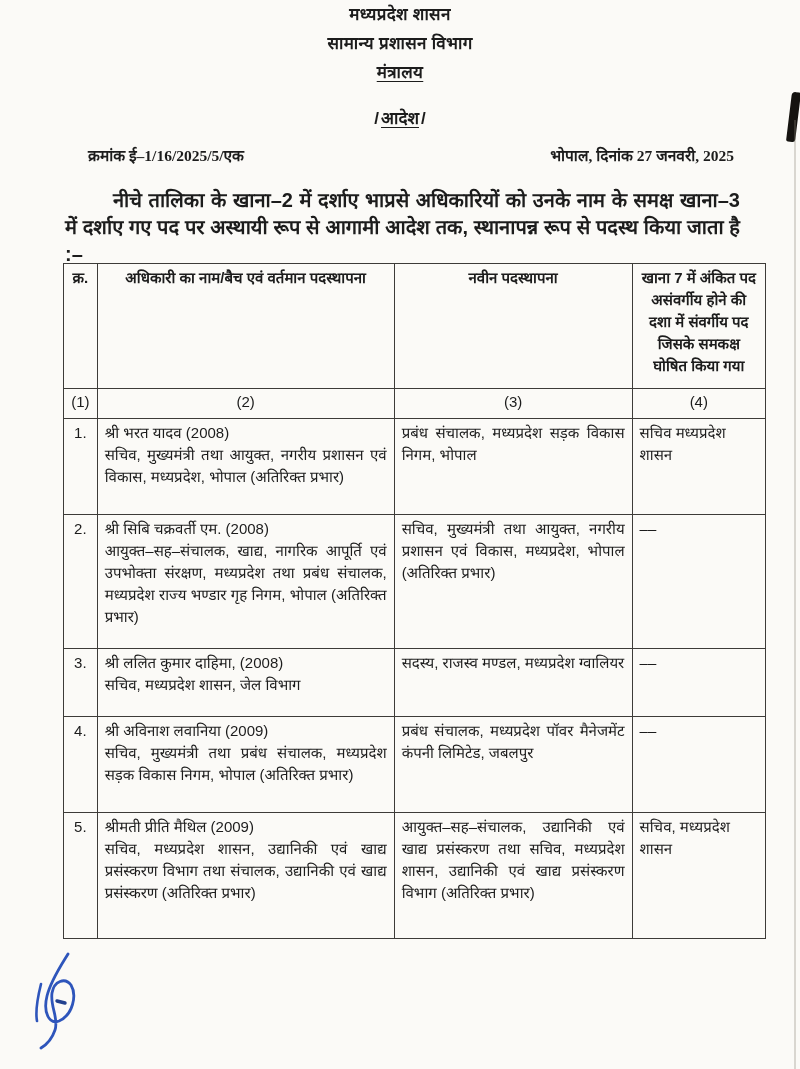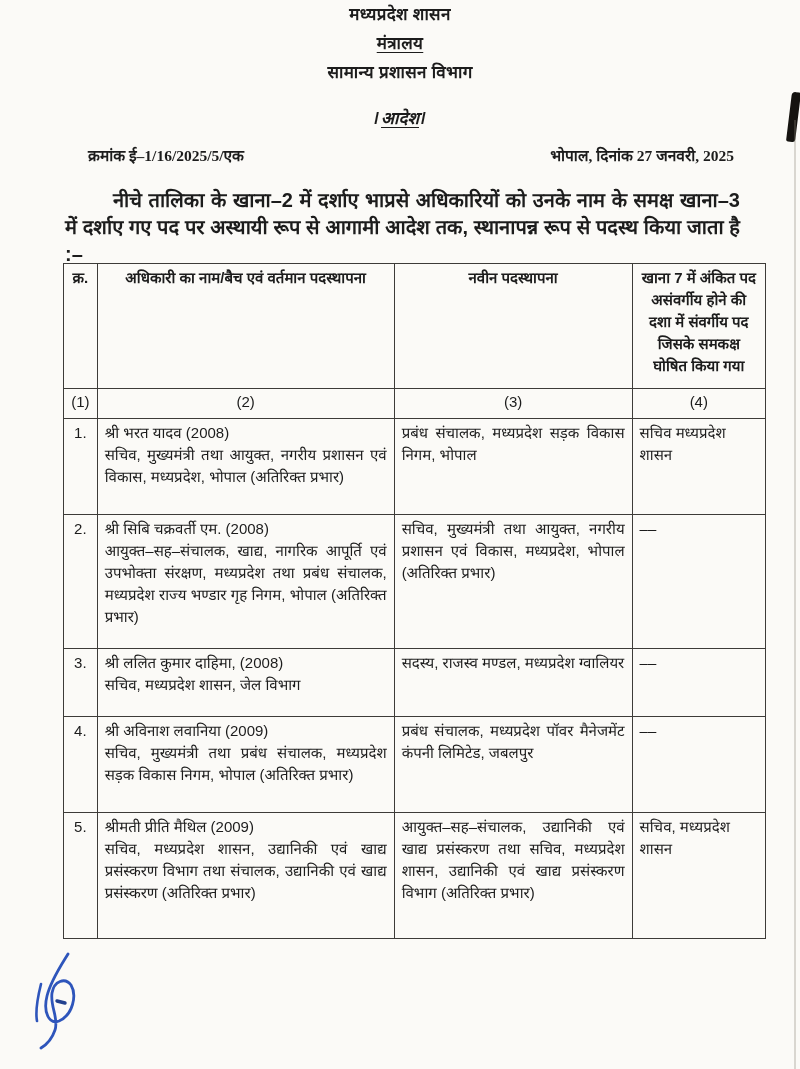--- a/index.html
+++ b/index.html
@@ -17,21 +17,21 @@
   
   .head { text-align:center; }
   .title-line {
     font-size:17px; font-weight:700; line-height:29px; letter-spacing:.3px;
   }
   .title-underline { text-decoration:underline; text-underline-offset:3px; }
   .order-line {
     margin-top:19px; font-size:17px; font-weight:700; text-align:center;
   }
   .order-line .slash { font-weight:700; padding:0 2px; }
-  .order-line .order-word { text-decoration:underline; text-underline-offset:3px;font-style:italic; }
+  .order-line .order-word { text-decoration:underline; text-underline-offset:3px; }
 
   
   .ref-row {
     margin:15px 66px 0 88px;
     display:flex; justify-content:space-between; align-items:baseline;
     font-size:15.5px; font-weight:600;font-family:Liberation Serif, serif;
   }
 
   
   .intro {
@@ -80,22 +80,22 @@
   }
   .signature { position:absolute; left:24px; top:948px; width:62px; height:102px; }
 </style>
 </head>
 <body>
 
 <div class="doc">
 
   <div class="head">
     <div class="title-line">मध्यप्रदेश शासन</div>
+    <div class="title-line">सामान्य प्रशासन विभाग</div>
     <div class="title-line title-underline">मंत्रालय</div>
-    <div class="title-line">सामान्य प्रशासन विभाग</div>
     <div class="order-line">
       <span class="slash">/</span><span class="order-word">आदेश</span><span class="slash">/</span>
     </div>
   </div>
 
   <div class="ref-row">
     <span>क्रमांक ई–1/16/2025/5/एक</span>
     <span>भोपाल, दिनांक 27 जनवरी, 2025</span>
   </div>
 

